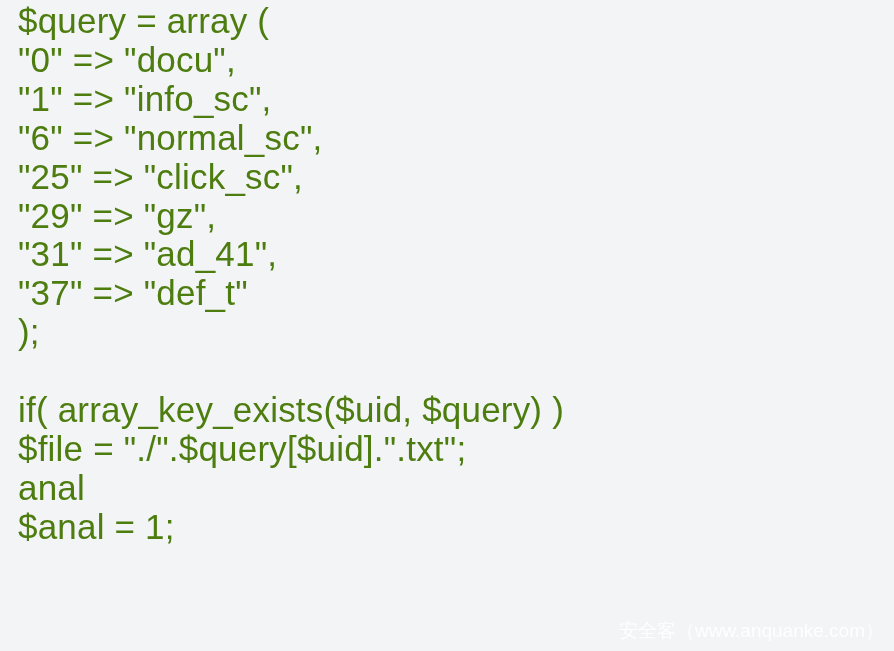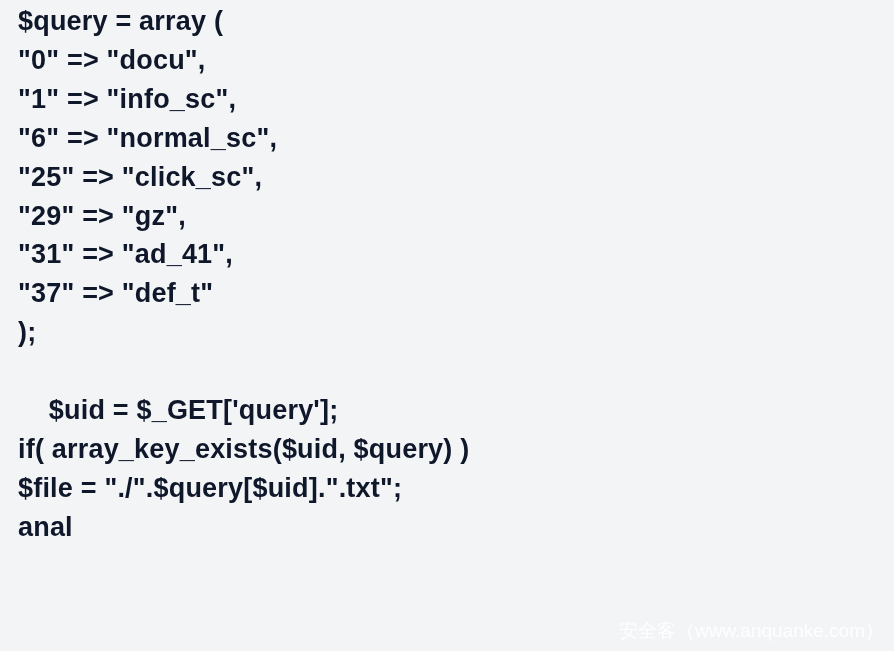--- a/index.html
+++ b/index.html
@@ -16,25 +16,25 @@
   }
   .code-block {
     position: absolute;
     left: 18px;
     top: 0;
     padding-top: 2px;
     width: 860px;
   }
   .code-line {
     font-family: "Liberation Sans", sans-serif;
-    font-weight: 700;
-    font-size: 27px;
+    font-weight: 400;
+    font-size: 35px;
     line-height: 38.9px;
     min-height: 38.9px;
-    color: #0f172a;
+    color: #4d7c0f;
     white-space: pre;
     letter-spacing: 0.2px;
   }
   .watermark {
     position: absolute;
     right: 10px;
     bottom: 7px;
     font-family: "Liberation Sans", sans-serif;
     font-weight: 400;
     font-size: 19px;
@@ -50,19 +50,19 @@
   <div class="code-line">$query = array (</div>
   <div class="code-line">"0" =&gt; "docu",</div>
   <div class="code-line">"1" =&gt; "info_sc",</div>
   <div class="code-line">"6" =&gt; "normal_sc",</div>
   <div class="code-line">"25" =&gt; "click_sc",</div>
   <div class="code-line">"29" =&gt; "gz",</div>
   <div class="code-line">"31" =&gt; "ad_41",</div>
   <div class="code-line">"37" =&gt; "def_t"</div>
   <div class="code-line">);</div>
   <div class="code-line"></div>
-  <div class="code-line">    $uid = $_GET['query'];</div>
   <div class="code-line">if( array_key_exists($uid, $query) )</div>
   <div class="code-line">$file = "./".$query[$uid].".txt";</div>
   <div class="code-line">anal</div>
+  <div class="code-line">$anal = 1;</div>
 </div>
 
 <div class="watermark">安全客（www.anquanke.com）</div>
 
 </body></html>

